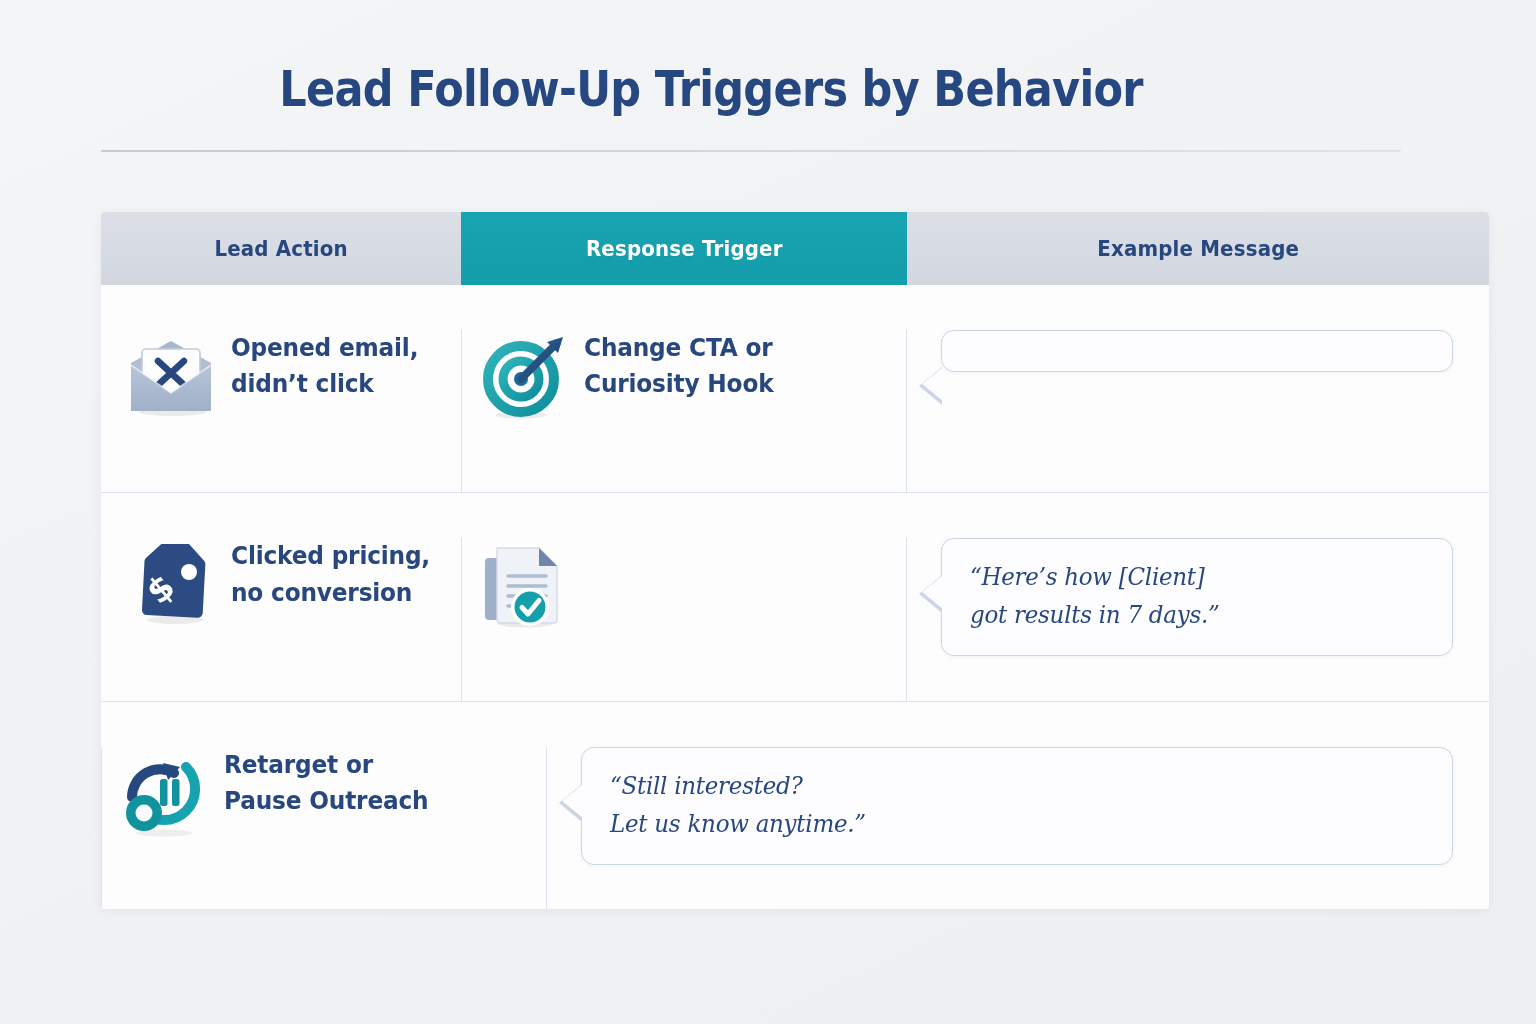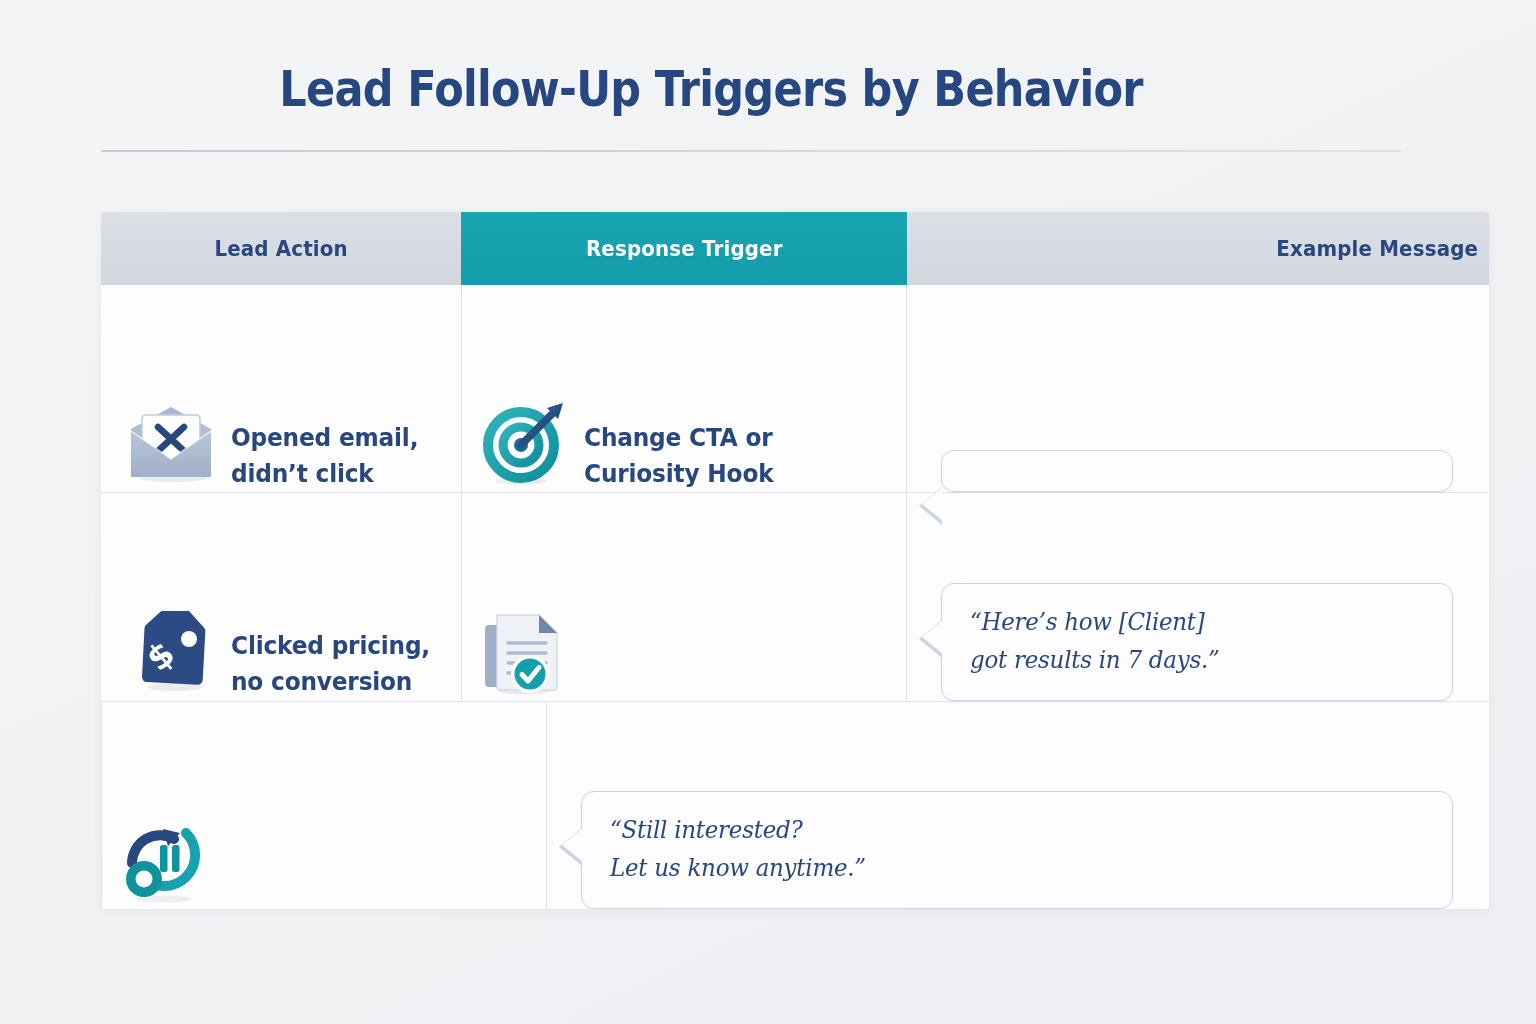--- a/index.html
+++ b/index.html
@@ -82,35 +82,36 @@
     background: linear-gradient(180deg, #dcdfe6 0%, #d6dae2 60%, #d2d6de 100%);
   }
   .th span { transform: scaleX(0.9); display:inline-block; }
   .th.col-a { flex: 0 0 360px; }
   .th.col-b {
     flex: 0 0 446px;
     background: linear-gradient(180deg, #18a4b2 0%, #149dab 100%);
     color: #ffffff;
     text-shadow: 0 1px 1px rgba(0,0,0,0.07);
   }
-  .th.col-c { flex: 1 1 auto; justify-content: flex-end; }
+  .th.col-c { flex: 1 1 auto; }
 
   .tbody { flex: 1 1 auto; display: flex; flex-direction: column; }
   .row {
     display: flex;
     flex: 1 1 0;
     border-top: 1px solid #dfe3ee;
     background: #fdfdfe;
   }
   .row:first-child { border-top: none; }
   .cell {
     display: flex;
-    align-items: flex-end;
+    align-items: flex-start;
     padding: 0 14px;
     box-sizing: border-box;
+    margin-top: 45px;
   }
   .cell.col-a { flex: 0 0 360px; padding-left: 22px; }
   .cell.col-b { flex: 0 0 446px; border-left: 1px solid #dde2ef; border-right: 1px solid #dde2ef; }
   .cell.col-c { flex: 1 1 auto; padding-left: 34px; padding-right: 36px; }
 
   .icon-box {
     flex: 0 0 auto;
     width: 96px;
     height: 96px;
     display: flex;
@@ -323,20 +324,24 @@
               <path d="M68 16 A31 31 0 1 1 24 60" fill="none" stroke="#16a2ae" stroke-width="10" stroke-linecap="round"></path>
               <path d="M16 66 L34 62 L28 79 Z" fill="#16a2ae"></path>
               <path d="M14 46 A28 28 0 0 1 56 22" fill="none" stroke="#26487e" stroke-width="10" stroke-linecap="round"></path>
               <path d="M62 16 L45 12 L50 29 Z" fill="#26487e"></path>
               <rect x="42" y="28" width="7.5" height="27" rx="2.5" fill="#10939f"></rect>
               <rect x="54" y="28" width="7.5" height="27" rx="2.5" fill="#10939f"></rect>
               <circle cx="26" cy="62" r="18" fill="#11939e"></circle>
               <circle cx="26" cy="62" r="8.5" fill="#fbfcfd"></circle>
             </svg>
           </div>
+          <div class="cell-text">
+            <span class="ln">Retarget or</span>
+            <span class="ln">Pause Outreach</span>
+          </div>
         </div>
 
         <div class="cell col-c">
           <div class="bubble">
             <span class="tail-outer"></span>
             <span class="tail-inner"></span>
             <div class="bubble-text">
               <span class="ln">“Still interested?</span>
               <span class="ln">Let us know anytime.”</span>
             </div>

